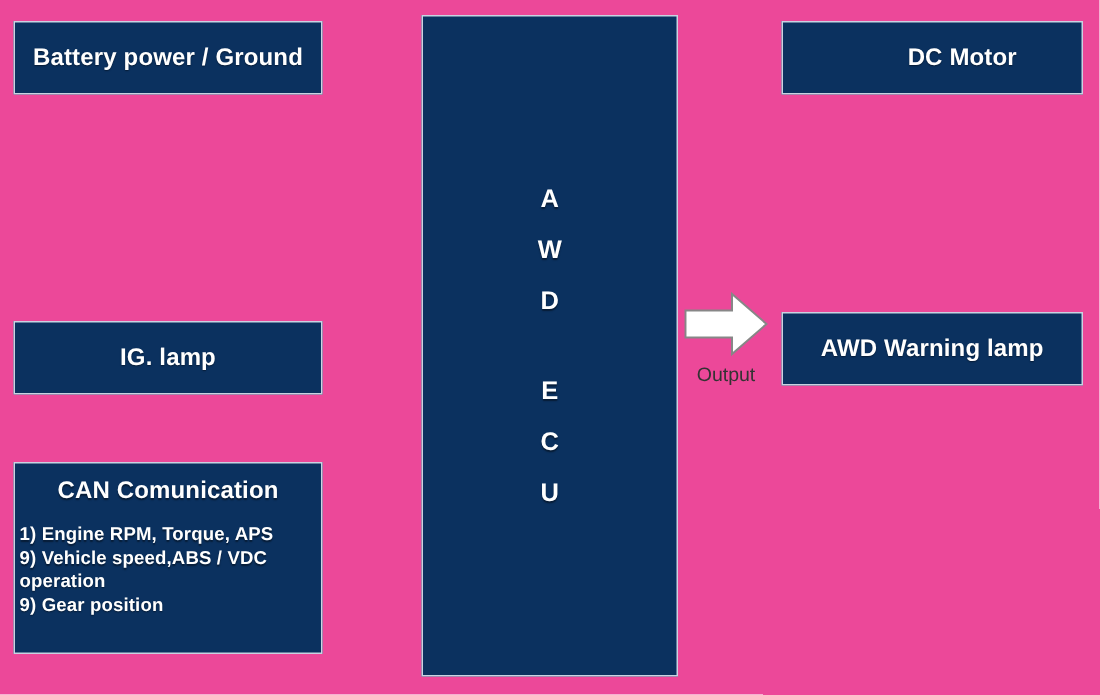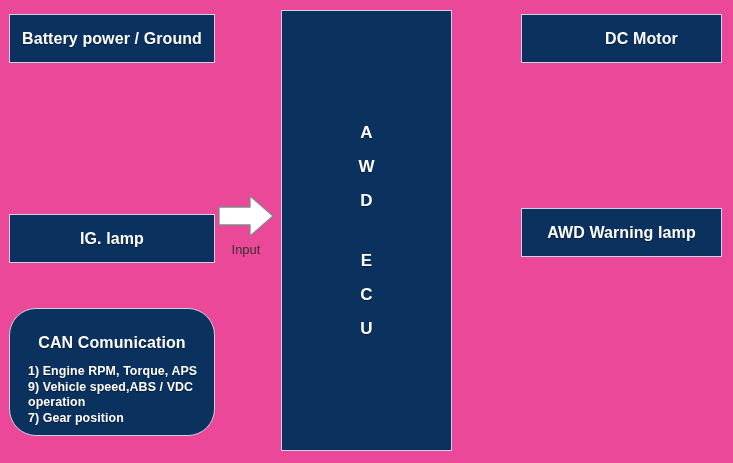--- a/index.html
+++ b/index.html
@@ -43,23 +43,22 @@
   #box-control      { top: 113px; }
   #box-ig           { top: 214px; }
 
   
   #box-can {
     left: 9px;
     top: 308px;
     width: 206px;
     height: 128px;
     display: block;
-    padding: 15px;
+    padding: 0;
     text-align: left;
-    border-radius: 27px;
   }
   #can-title {
     display: block;
     text-align: center;
     font-size: 16px;
     font-weight: bold;
     color: #ffffff;
     padding-top: 10px;
     text-shadow: 0 1px 1px rgba(0,0,0,0.45);
   }
@@ -132,42 +131,42 @@
 
 
   <div class="block left-box" id="box-ig">IG. lamp</div>
 
   <div class="block" id="box-can">
     <span id="can-title">CAN Comunication</span>
     <ul id="can-list">
       <li>1) Engine RPM, Torque, APS</li>
       <li>9) Vehicle speed,ABS / VDC
      operation</li>
-      <li>7) Gear position</li>
+      <li>9) Gear position</li>
     </ul>
   </div>
 
-  <div class="arrow-group" id="arrow-input">
-    <svg class="arrow-svg" width="58" height="46" viewBox="0 0 58 46">
-      <polygon points="2,14 33,14 33,3 56,23 33,43 33,32 2,32" fill="#ffffff" stroke="#878787" stroke-width="1.3" stroke-linejoin="miter"></polygon>
-    </svg>
-    <span class="arrow-label">Input</span>
-  </div>
 
   <div class="block" id="box-ecu">
     <div class="ecu-stack">
       <span>A</span>
       <span>W</span>
       <span>D</span>
       <span class="ecu-gap"></span>
       <span>E</span>
       <span>C</span>
       <span>U</span>
     </div>
   </div>
 
+  <div class="arrow-group" id="arrow-output">
+    <svg class="arrow-svg" width="58" height="46" viewBox="0 0 58 46">
+      <polygon points="2,14 33,14 33,3 56,23 33,43 33,32 2,32" fill="#ffffff" stroke="#878787" stroke-width="1.3" stroke-linejoin="miter"></polygon>
+    </svg>
+    <span class="arrow-label">Output</span>
+  </div>
 
   <div class="block right-box" id="box-dcmotor">DC Motor</div>
 
   <div class="block right-box" id="box-lamp">AWD Warning lamp</div>
 
 
 </div>
 
 </body></html>

